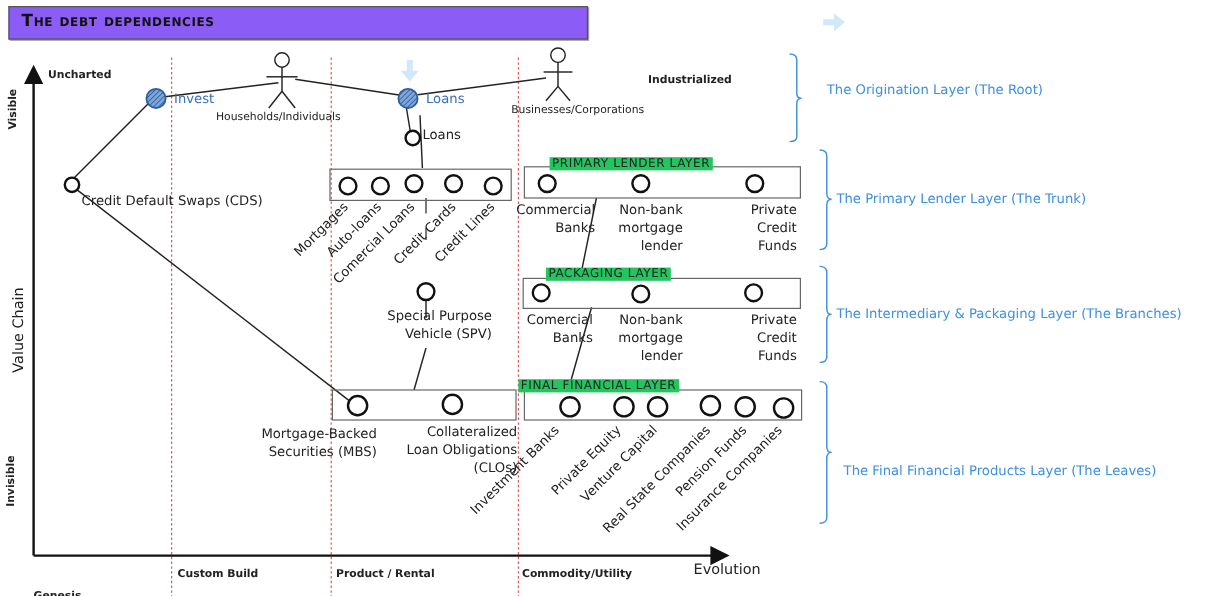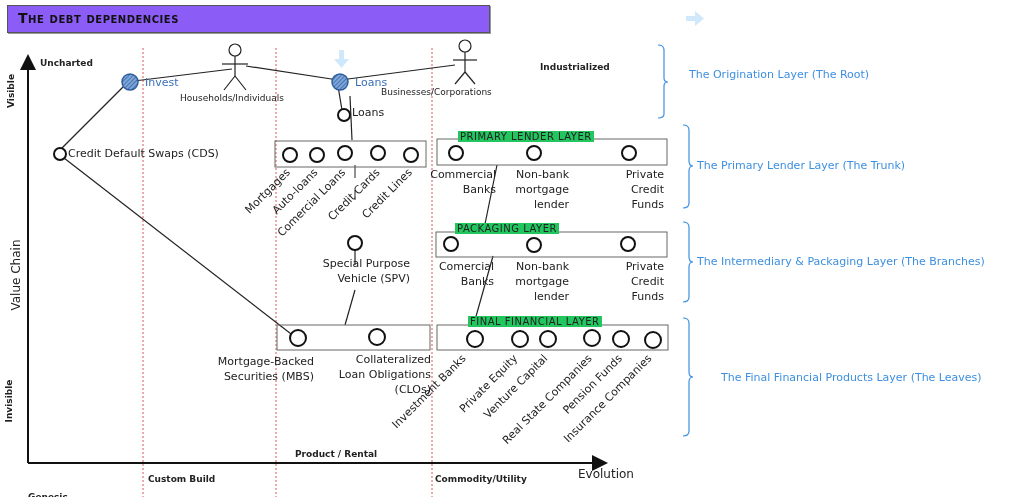--- a/index.html
+++ b/index.html
@@ -128,31 +128,31 @@
   <span class="title-text">The debt dependencies</span>
 </div>
 
 <span class="t small" style="left:40px;top:58px;">Uncharted</span>
 <span class="t small" style="left:540px;top:62px;">Industrialized</span>
 <span class="t small" style="left:-6px;top:86px;transform:rotate(-90deg);">Visible</span>
 <span class="t" style="left:-20px;top:268px;font-size:12px;transform:rotate(-90deg);">Value Chain</span>
 <span class="t small" style="left:-12px;top:396px;transform:rotate(-90deg);">Invisible</span>
 <span class="t small" style="left:28px;top:492px;">Genesis</span>
 <span class="t small" style="left:148px;top:474px;">Custom Build</span>
-<span class="t small" style="left:280px;top:449px;margin-left:15px;">Product / Rental</span>
+<span class="t small" style="left:280px;top:474px;">Product / Rental</span>
 <span class="t small" style="left:435px;top:474px;">Commodity/Utility</span>
 <span class="t" style="left:578px;top:467px;font-size:12px;">Evolution</span>
 
 <span class="t" style="left:180px;top:93px;font-size:9px;">Households/Individuals</span>
-<span class="t" style="left:381px;top:87px;font-size:9px;">Businesses/Corporations</span>
+<span class="t" style="left:426px;top:87px;font-size:9px;">Businesses/Corporations</span>
 <span class="t blue-node" style="left:145px;top:76px;">Invest</span>
 <span class="t blue-node" style="left:355px;top:76px;">Loans</span>
 <span class="t hand" style="left:352px;top:106px;">Loans</span>
 
-<span class="t hand" style="left:68px;top:147px;">Credit Default Swaps (CDS)</span>
+<span class="t hand" style="left:68px;top:161px;">Credit Default Swaps (CDS)</span>
 <div class="t hand center" style="left:300px;top:256px;width:110px;line-height:15px;">
   <div>Special Purpose</div>
   <div>Vehicle (SPV)</div>
 </div>
 <div class="t hand center" style="left:204px;top:354px;width:110px;line-height:15px;">
   <div>Mortgage-Backed</div>
   <div>Securities (MBS)</div>
 </div>
 <div class="t hand center" style="left:325px;top:352px;width:106px;line-height:15px;">
   <div>Collateralized</div>
@@ -191,24 +191,24 @@
   <div>Non-bank</div>
   <div>mortgage</div>
   <div>lender</div>
 </div>
 <div class="t hand center" style="left:594px;top:259px;width:70px;line-height:15px;">
   <div>Private</div>
   <div>Credit</div>
   <div>Funds</div>
 </div>
 
-<span class="t layer-title" style="left:468px;top:316px;">FINAL FINANCIAL LAYER</span>
+<span class="t layer-title" style="left:432px;top:316px;">FINAL FINANCIAL LAYER</span>
 <span class="t hand rot" style="right:560px;top:350px;transform:rotate(-45deg);">Investment Banks</span>
 <span class="t hand rot" style="right:508px;top:350px;transform:rotate(-45deg);">Private Equity</span>
 <span class="t hand rot" style="right:478px;top:350px;transform:rotate(-45deg);">Venture Capital</span>
 <span class="t hand rot" style="right:434px;top:350px;transform:rotate(-45deg);">Real State Companies</span>
 <span class="t hand rot" style="right:404px;top:350px;transform:rotate(-45deg);">Pension Funds</span>
 <span class="t hand rot" style="right:374px;top:350px;transform:rotate(-45deg);">Insurance Companies</span>
 
 <span class="t blue" style="left:689px;top:68px;">The Origination Layer (The Root)</span>
 <span class="t blue" style="left:697px;top:159px;">The Primary Lender Layer (The Trunk)</span>
 <span class="t blue" style="left:697px;top:255px;">The Intermediary &amp; Packaging Layer (The Branches)</span>
-<span class="t blue" style="left:703px;top:371px;margin-left:18px;">The Final Financial Products Layer (The Leaves)</span>
+<span class="t blue" style="left:703px;top:386px;">The Final Financial Products Layer (The Leaves)</span>
 
 </body></html>

